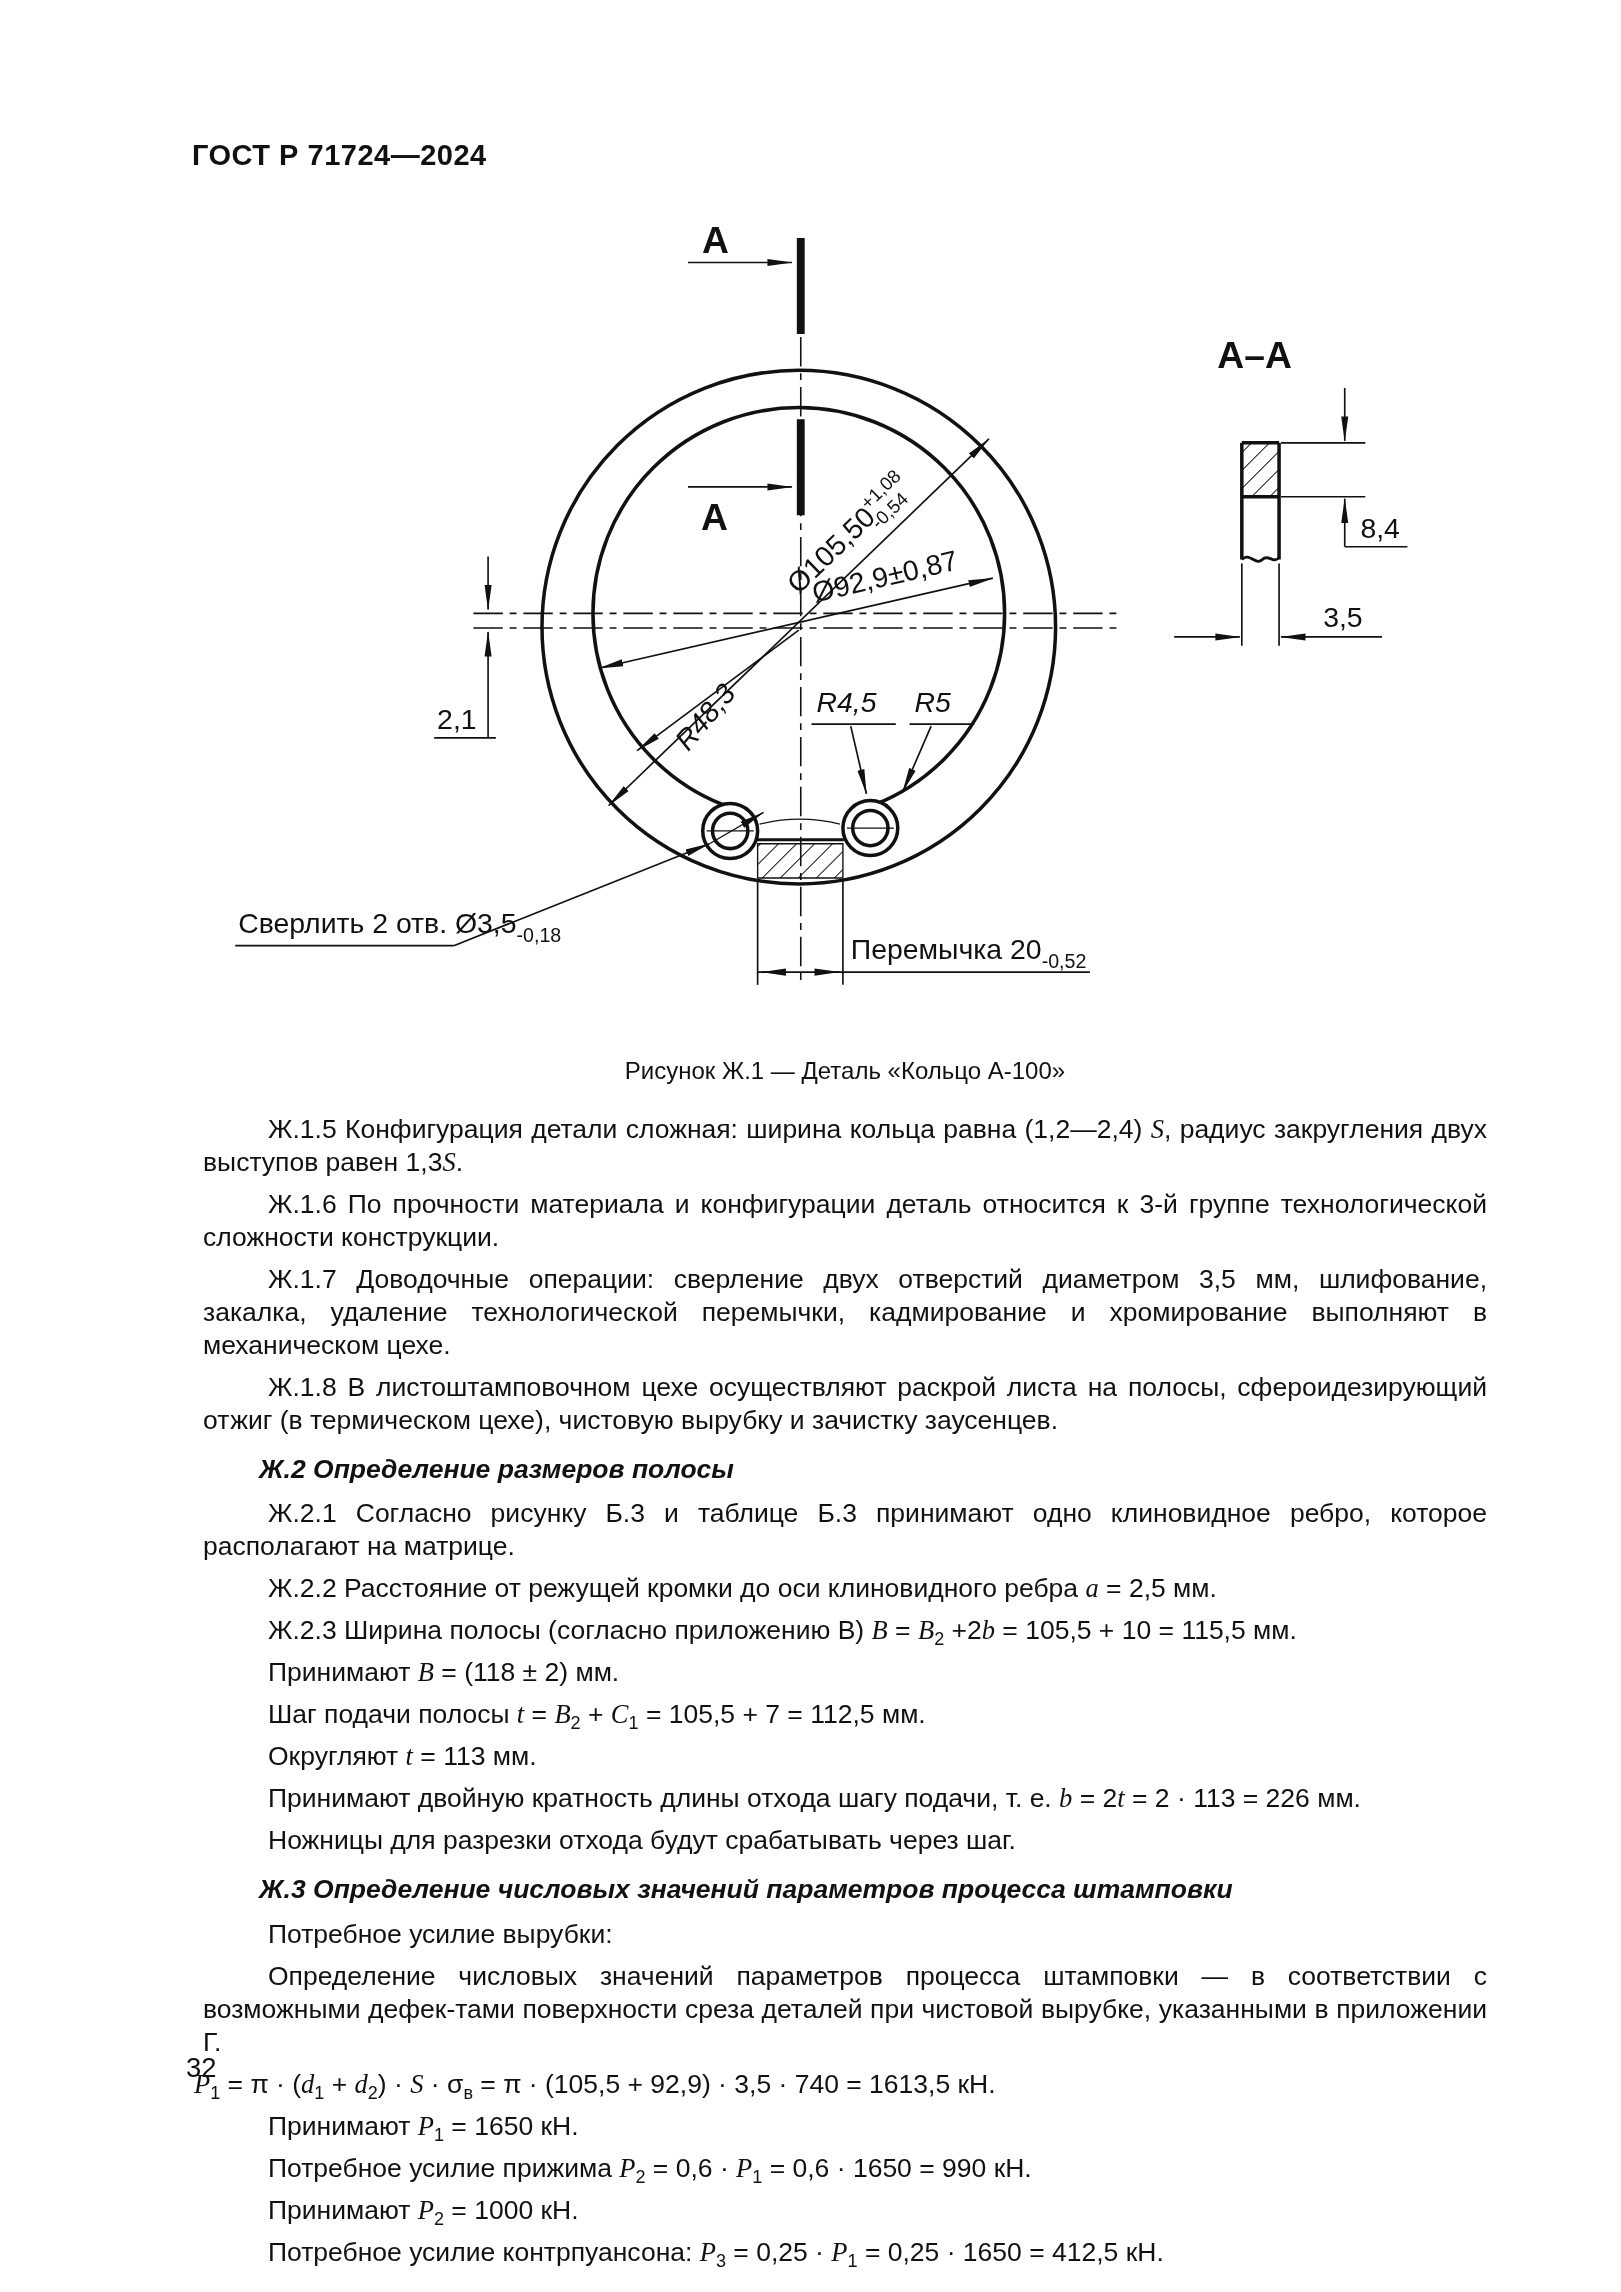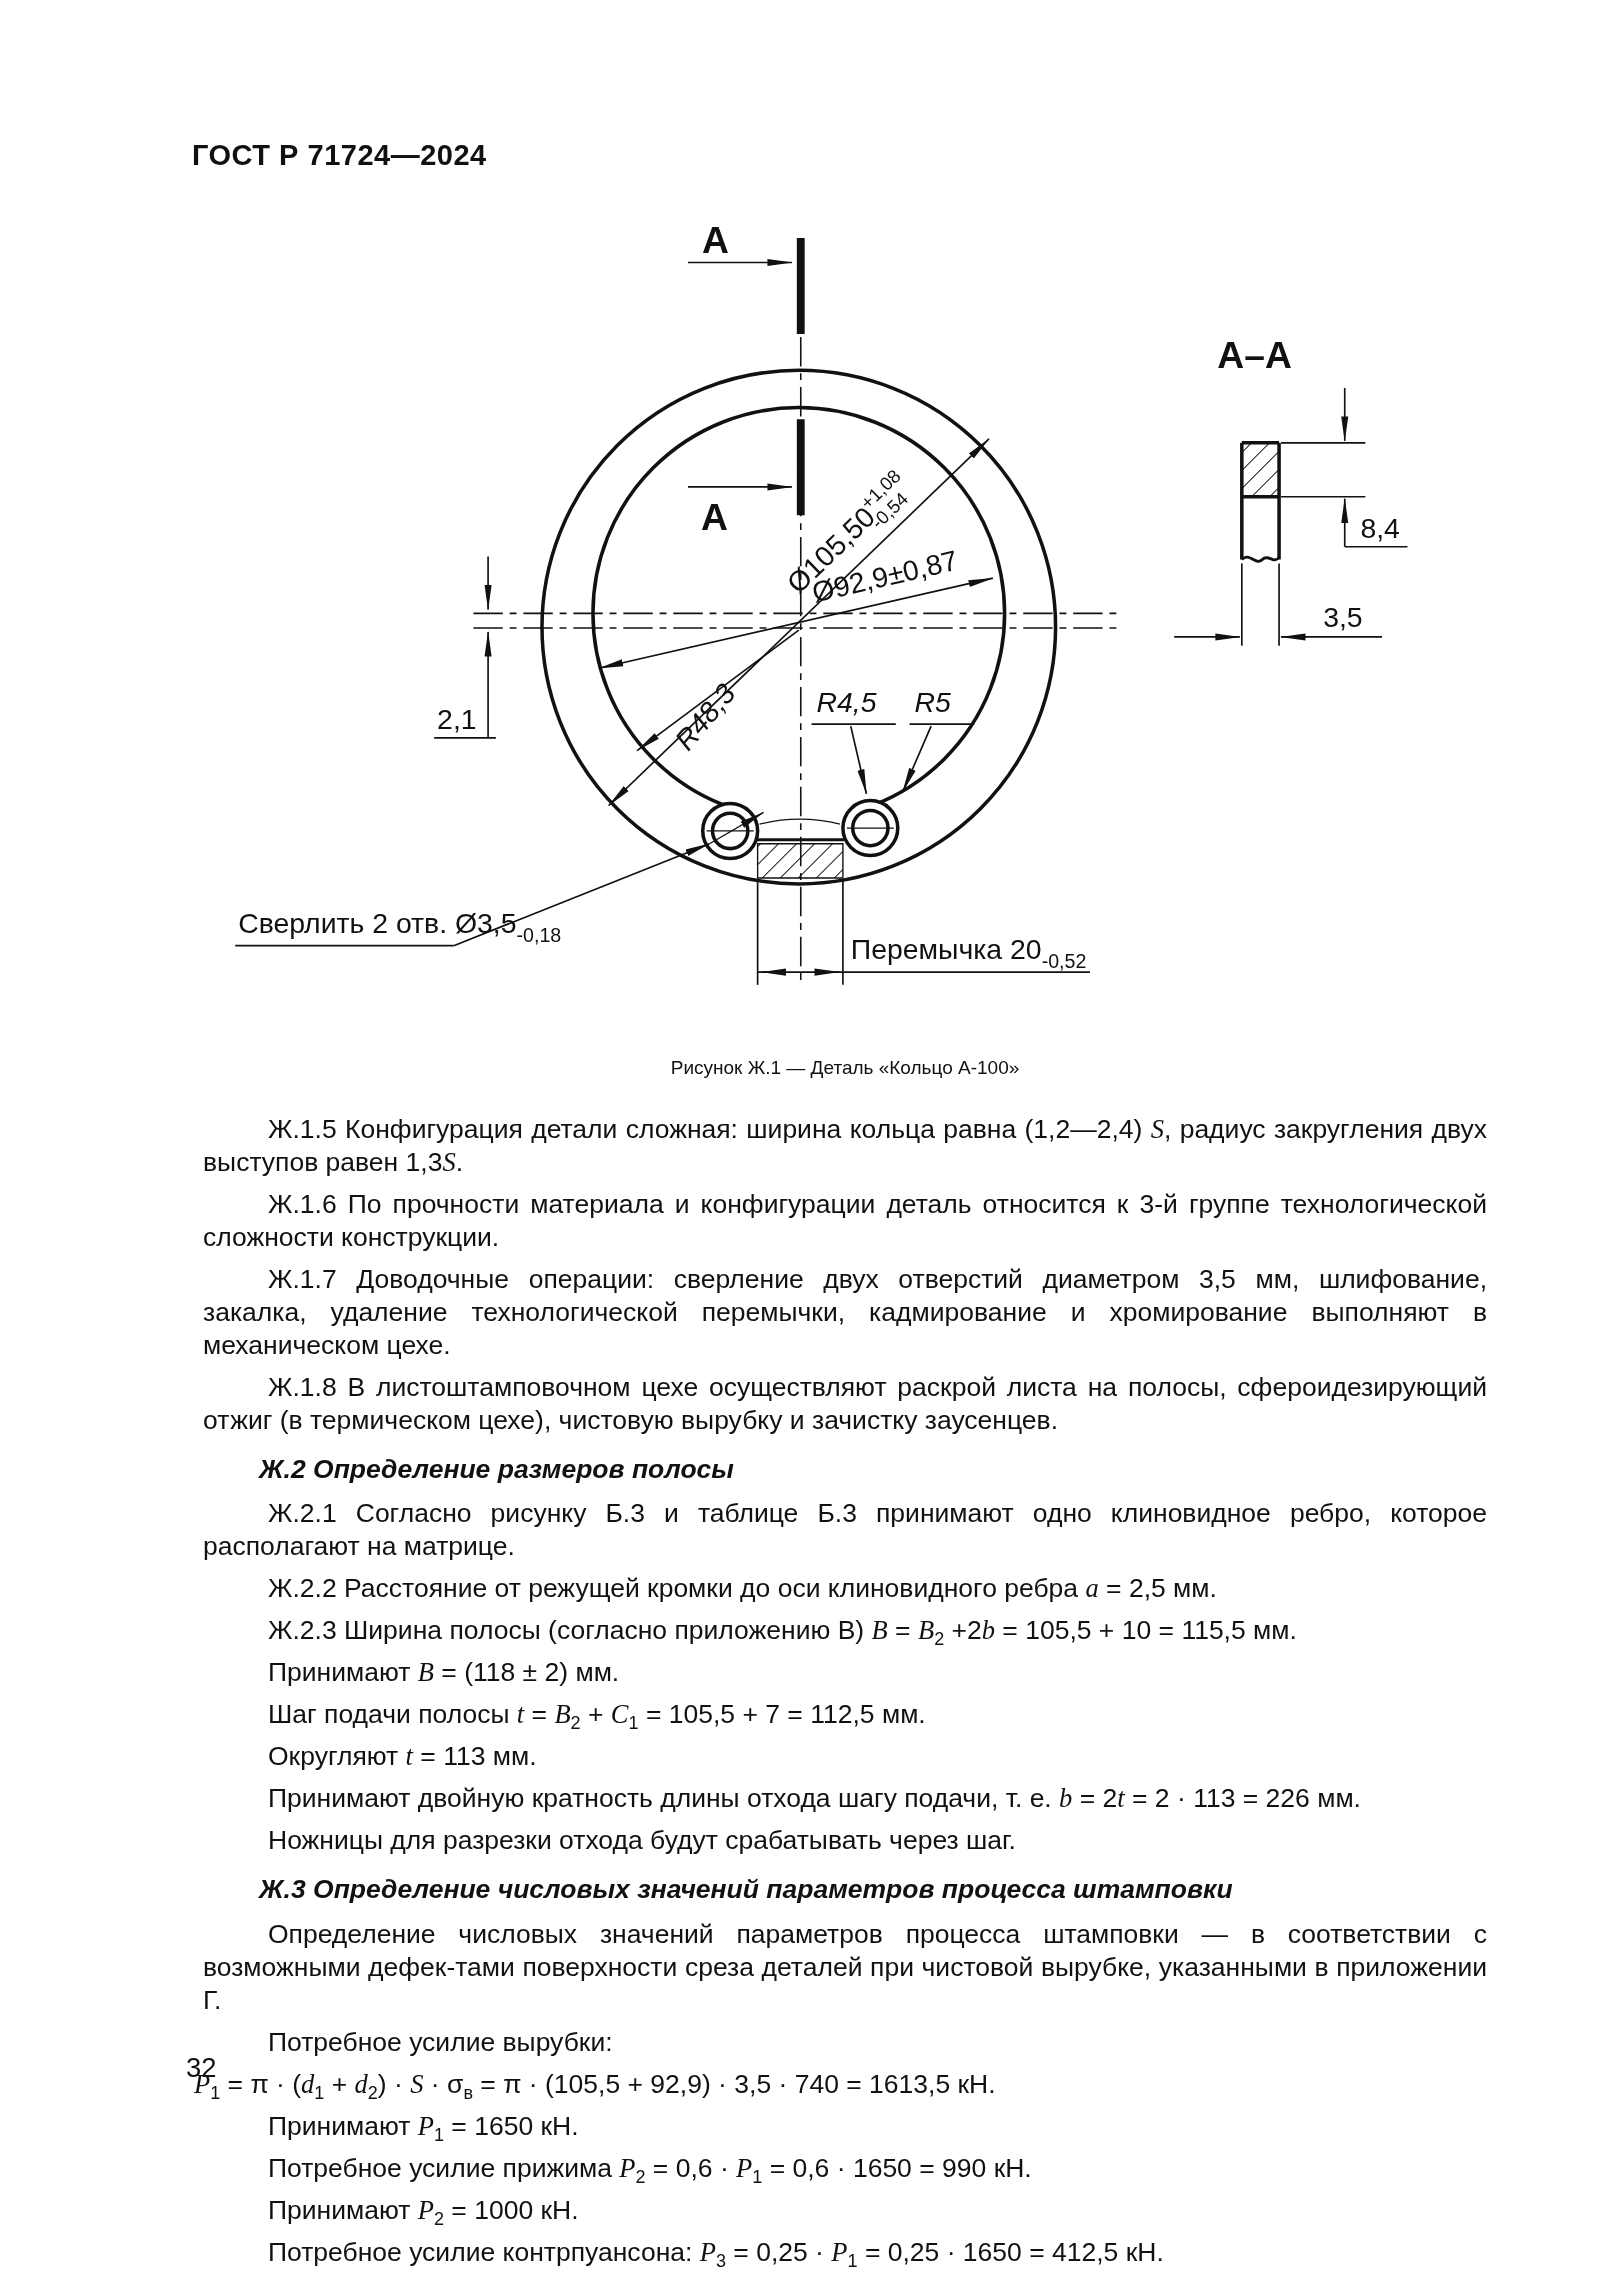--- a/index.html
+++ b/index.html
@@ -4,21 +4,21 @@
 <style>
   html,body{margin:0;padding:0;background:#e8e8e8;}
   .page{
     position:relative;width:1621px;height:2293px;background:#ffffff;
     font-family:"Liberation Sans", sans-serif;color:#111;overflow:hidden;
     margin:0 auto;box-shadow:0 0 7.8px rgba(0,0,0,.3);
   }
   .doc-header{position:absolute;left:192px;top:139px;font-size:29px;font-weight:bold;letter-spacing:0.5px;}
   .page-number{position:absolute;left:186px;top:2052px;font-size:27.4px;}
   .drawing-svg{position:absolute;left:196px;top:137px;}
-  .fig-caption{position:absolute;left:194px;top:1057px;width:1302px;text-align:center;font-size:19px;}
+  .fig-caption{position:absolute;left:194px;top:1057px;width:1302px;text-align:center;font-size:24px;}
   .body-text{position:absolute;left:194px;top:1104px;width:1302px;font-size:26.5px;line-height:33px;text-align:justify;}
   .body-text .para{margin:9px;text-indent:65px;}
   .body-text .head{margin:15.7px 0 11.8px 0;text-indent:65px;font-weight:bold;text-align:left;font-style:italic;}
   .body-text .formula{margin:7.8px 0;text-indent:0;}
   .body-text i{font-family:"Liberation Serif", serif;font-style:italic;}
   sub,sup{font-size:68%;line-height:0;}
   
   .ln{stroke:#111;fill:none;stroke-linecap:butt;}
   .w4{stroke-width:3.6;}
   .w3{stroke-width:3;}
@@ -176,22 +176,22 @@
       <div class="head">Ж.2 Определение размеров полосы</div>
       <div class="para">Ж.2.1 Согласно рисунку Б.3 и таблице Б.3 принимают одно клиновидное ребро, которое располагают на матрице.</div>
       <div class="para">Ж.2.2 Расстояние от режущей кромки до оси клиновидного ребра <i>a</i> = 2,5 мм.</div>
       <div class="para">Ж.2.3 Ширина полосы (согласно приложению В) <i>B</i> = <i>B</i><sub>2</sub> +2<i>b</i> = 105,5 + 10 = 115,5 мм.</div>
       <div class="para">Принимают <i>B</i> = (118 ± 2) мм.</div>
       <div class="para">Шаг подачи полосы <i>t</i> = <i>B</i><sub>2</sub> + <i>C</i><sub>1</sub> = 105,5 + 7 = 112,5 мм.</div>
       <div class="para">Округляют <i>t</i> = 113 мм.</div>
       <div class="para">Принимают двойную кратность длины отхода шагу подачи, т. е. <i>b</i> = 2<i>t</i> = 2 · 113 = 226 мм.</div>
       <div class="para">Ножницы для разрезки отхода будут срабатывать через шаг.</div>
       <div class="head">Ж.3 Определение числовых значений параметров процесса штамповки</div>
+      <div class="para">Потребное усилие вырубки:</div>
       <div class="para">Определение числовых значений параметров процесса штамповки — в соответствии с возможными дефек-тами поверхности среза деталей при чистовой вырубке, указанными в приложении Г.</div>
-      <div class="para">Потребное усилие вырубки:</div>
       <div class="formula"><i>P</i><sub>1</sub> = π · (<i>d</i><sub>1</sub> + <i>d</i><sub>2</sub>) · <i>S</i> · σ<sub>в</sub> = π · (105,5 + 92,9) · 3,5 · 740 = 1613,5 кН.</div>
       <div class="para">Принимают <i>P</i><sub>1</sub> = 1650 кН.</div>
       <div class="para">Потребное усилие прижима <i>P</i><sub>2</sub> = 0,6 · <i>P</i><sub>1</sub> = 0,6 · 1650 = 990 кН.</div>
       <div class="para">Принимают <i>P</i><sub>2</sub> = 1000 кН.</div>
       <div class="para">Потребное усилие контрпуансона: <i>P</i><sub>3</sub> = 0,25 · <i>P</i><sub>1</sub> = 0,25 · 1650 = 412,5 кН.</div>
     </div>
 
   <div class="page-number">32</div>
 
 </div>

